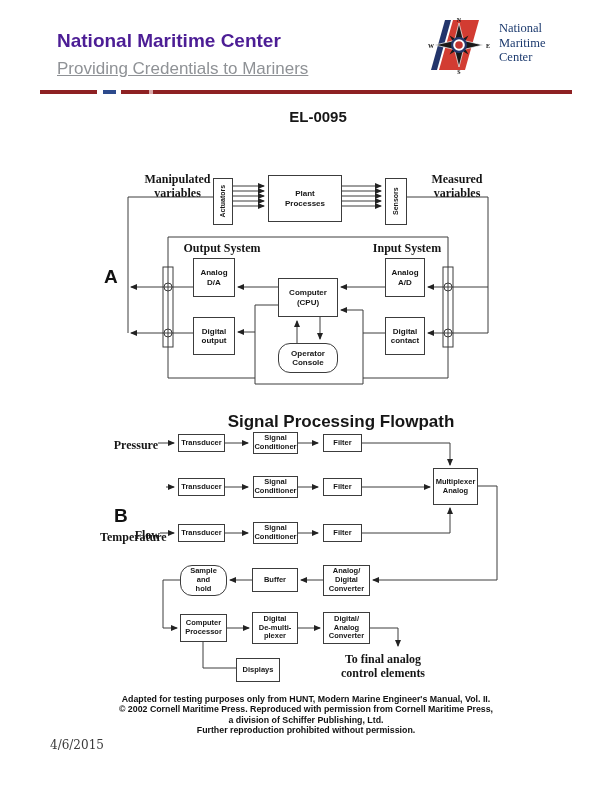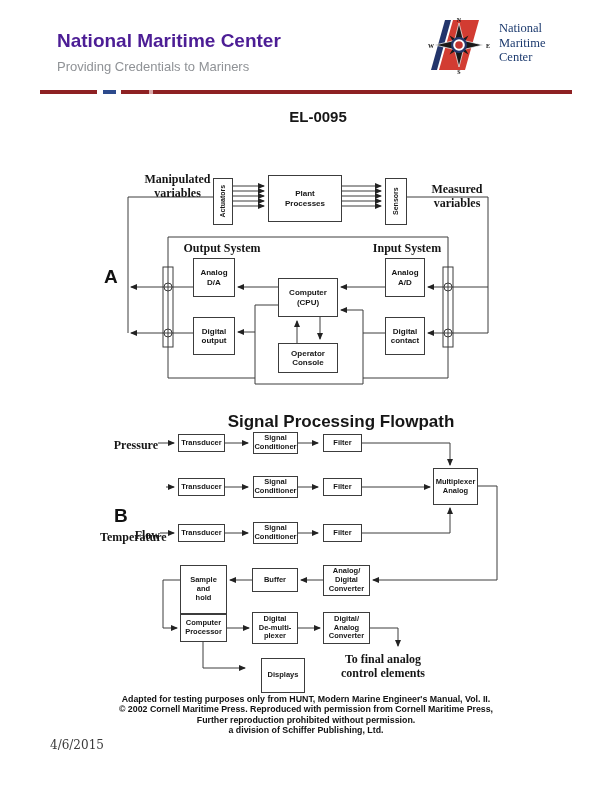--- a/index.html
+++ b/index.html
@@ -1,20 +1,20 @@
 <!DOCTYPE html>
 <html><head>
 <meta charset="utf-8">
 <style>
   html,body{margin:0;padding:0;background:#fff;}
   .page{position:relative;width:612px;height:792px;background:#ffffff;overflow:hidden;
         font-family:"Liberation Sans",sans-serif;color:#161616;}
   
   .h-title{position:absolute;left:57px;top:30px;font-size:19px;font-weight:bold;color:#4c1d95;}
-  .h-sub{position:absolute;left:57px;top:59px;font-size:13px;color:#8f9296;}
+  .h-sub{position:absolute;left:57px;top:59px;font-size:17px;color:#8f9296;text-decoration:underline;}
   .logo{position:absolute;left:428px;top:16px;display:flex;}
   .logo-text{margin-left:7px;padding-top:5px;font-family:"Liberation Serif",serif;
              font-size:12.5px;line-height:14.5px;color:#1c3a6e;}
   .rule{position:absolute;left:40px;top:90px;width:532px;height:4px;
         background:linear-gradient(to right,#8e2123 0px,#8e2123 57px,#fff 57px,#fff 63px,
         #2c4a8c 63px,#2c4a8c 76px,#fff 76px,#fff 81px,#8e2123 81px,#8e2123 109px,
         #dba9a9 109px,#dba9a9 113px,#8e2123 113px,#8e2123 532px);}
   
   .doc-code{position:absolute;left:0;top:108px;width:612px;text-align:center;
             font-size:15px;font-weight:bold;margin-left:12px;}
@@ -119,21 +119,21 @@
         <circle cx="68" cy="117" r="4"></circle>
         <circle cx="68" cy="163" r="4"></circle>
         <circle cx="348" cy="117" r="4"></circle>
         <circle cx="348" cy="163" r="4"></circle>
       </g>
     </svg>
 
     <div class="big-letter" style="left:4px;top:96px;">A</div>
     <div class="lbl" style="left:30px;top:2px;width:95px;">Manipulated
 variables</div>
-    <div class="lbl" style="left:313px;top:12px;width:88px;">Measured
+    <div class="lbl" style="left:313px;top:2px;width:88px;">Measured
 variables</div>
 
     <div class="bx a" style="left:113px;top:8px;width:20px;height:47px;">
       <span class="vtxt" style="font-size:7px;">Actuators</span>
     </div>
     <div class="bx a" style="left:168px;top:5px;width:74px;height:47px;">Plant
 Processes</div>
     <div class="bx a" style="left:285px;top:8px;width:22px;height:47px;">
       <span class="vtxt" style="font-size:7px;">Sensors</span>
     </div>
@@ -144,21 +144,21 @@
     <div class="bx a" style="left:93px;top:88px;width:42px;height:39px;">Analog
 D/A</div>
     <div class="bx a" style="left:178px;top:108px;width:60px;height:39px;">Computer
 (CPU)</div>
     <div class="bx a" style="left:285px;top:88px;width:40px;height:39px;">Analog
 A/D</div>
     <div class="bx a" style="left:93px;top:147px;width:42px;height:38px;">Digital
 output</div>
     <div class="bx a" style="left:285px;top:147px;width:40px;height:38px;">Digital
 contact</div>
-    <div class="bx a" style="left:178px;top:173px;width:60px;height:30px;">Operator
+    <div class="bx a" style="left:178px;top:173px;width:60px;height:30px;border-radius:12px;">Operator
 Console</div>
   </div>
 
   <div class="sec-title t2">Signal Processing Flowpath</div>
 
   <div class="diag diagB">
     <svg class="wires" width="420" height="262" viewBox="0 0 420 262">
       <defs>
         <marker id="ahB" markerWidth="7" markerHeight="7" refX="6" refY="3" orient="auto">
           <path d="M0,0 L7,3 L0,6 Z" fill="#222"></path>
@@ -204,43 +204,43 @@
 
     <div class="lbl right" style="left:0;top:103px;width:60px;">Flow</div>
     <div class="bx" style="left:78px;top:99px;width:47px;height:18px;">Transducer</div>
     <div class="bx" style="left:153px;top:97px;width:45px;height:22px;">Signal
 Conditioner</div>
     <div class="bx" style="left:223px;top:99px;width:39px;height:18px;">Filter</div>
 
     <div class="bx" style="left:333px;top:43px;width:45px;height:37px;">Multiplexer
 Analog</div>
 
-    <div class="bx" style="left:80px;top:140px;width:47px;height:49px;">Sample
+    <div class="bx" style="left:80px;top:140px;width:47px;height:31px;border-radius:12px;">Sample
 and
 hold</div>
     <div class="bx" style="left:152px;top:143px;width:46px;height:24px;">Buffer</div>
     <div class="bx" style="left:223px;top:140px;width:47px;height:31px;">Analog/
 Digital
 Converter</div>
 
     <div class="bx" style="left:80px;top:189px;width:47px;height:28px;">Computer
 Processor</div>
     <div class="bx" style="left:152px;top:187px;width:46px;height:32px;">Digital
 De-multi-
 plexer</div>
     <div class="bx" style="left:223px;top:187px;width:47px;height:32px;">Digital/
 Analog
 Converter</div>
 
-    <div class="bx" style="left:161px;top:233px;width:44px;height:35px;">Displays</div>
+    <div class="bx" style="left:136px;top:233px;width:44px;height:24px;">Displays</div>
     <div class="lbl" style="left:233px;top:227px;width:100px;">To final analog
 control elements</div>
   </div>
 
   <div class="footer">
     <div>Adapted for testing purposes only from HUNT, Modern Marine Engineer's Manual, Vol. II.</div>
     <div>© 2002 Cornell Maritime Press. Reproduced with permission from Cornell Maritime Press,</div>
+    <div>a division of Schiffer Publishing, Ltd.</div>
     <div>Further reproduction prohibited without permission.</div>
-    <div>a division of Schiffer Publishing, Ltd.</div>
   </div>
   <div class="date">4/6/2015</div>
 
 </div>
 
 </body></html>

